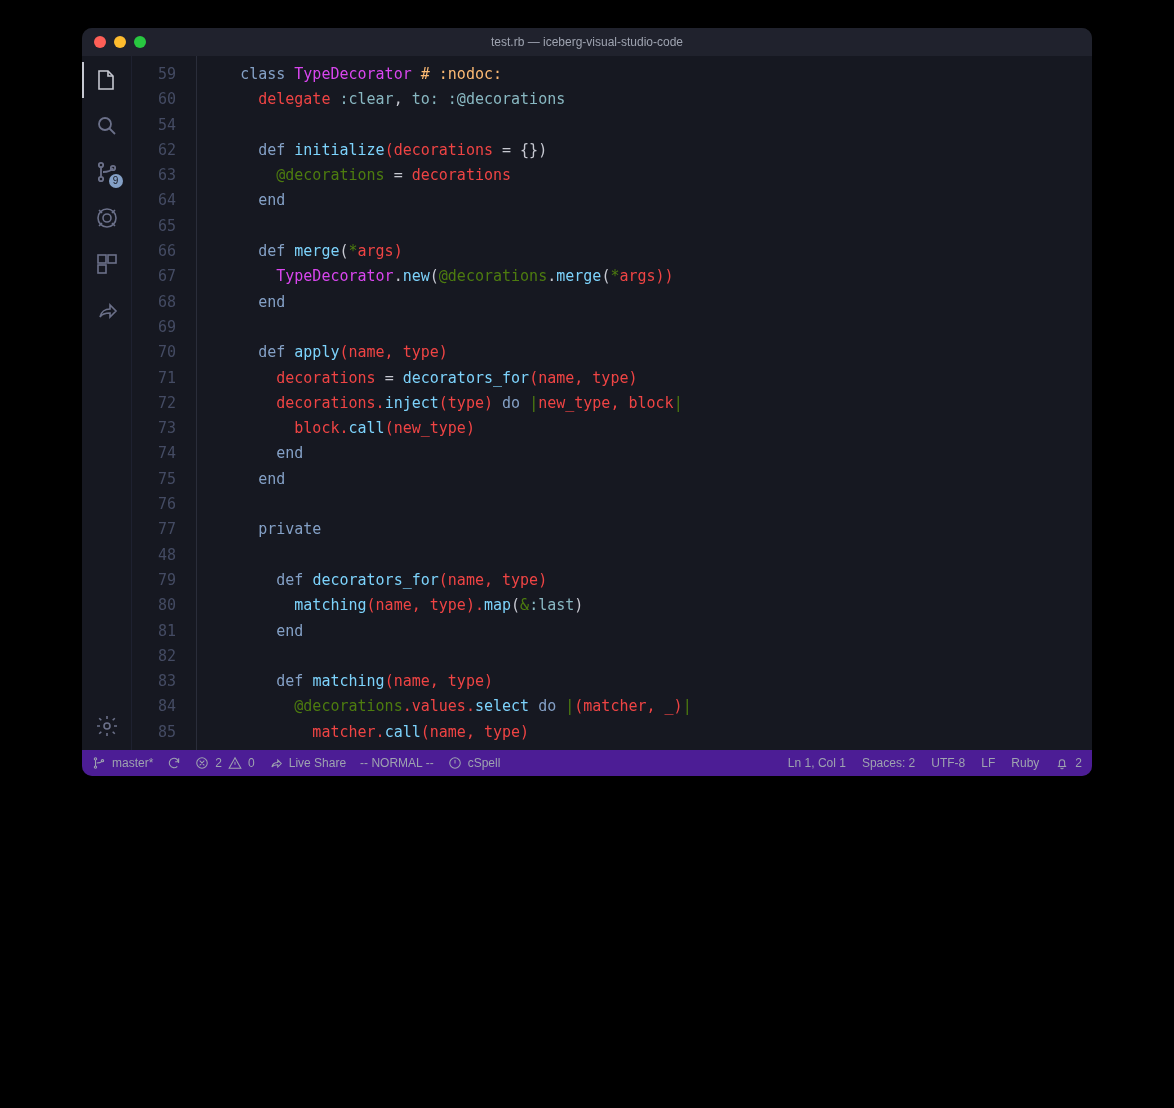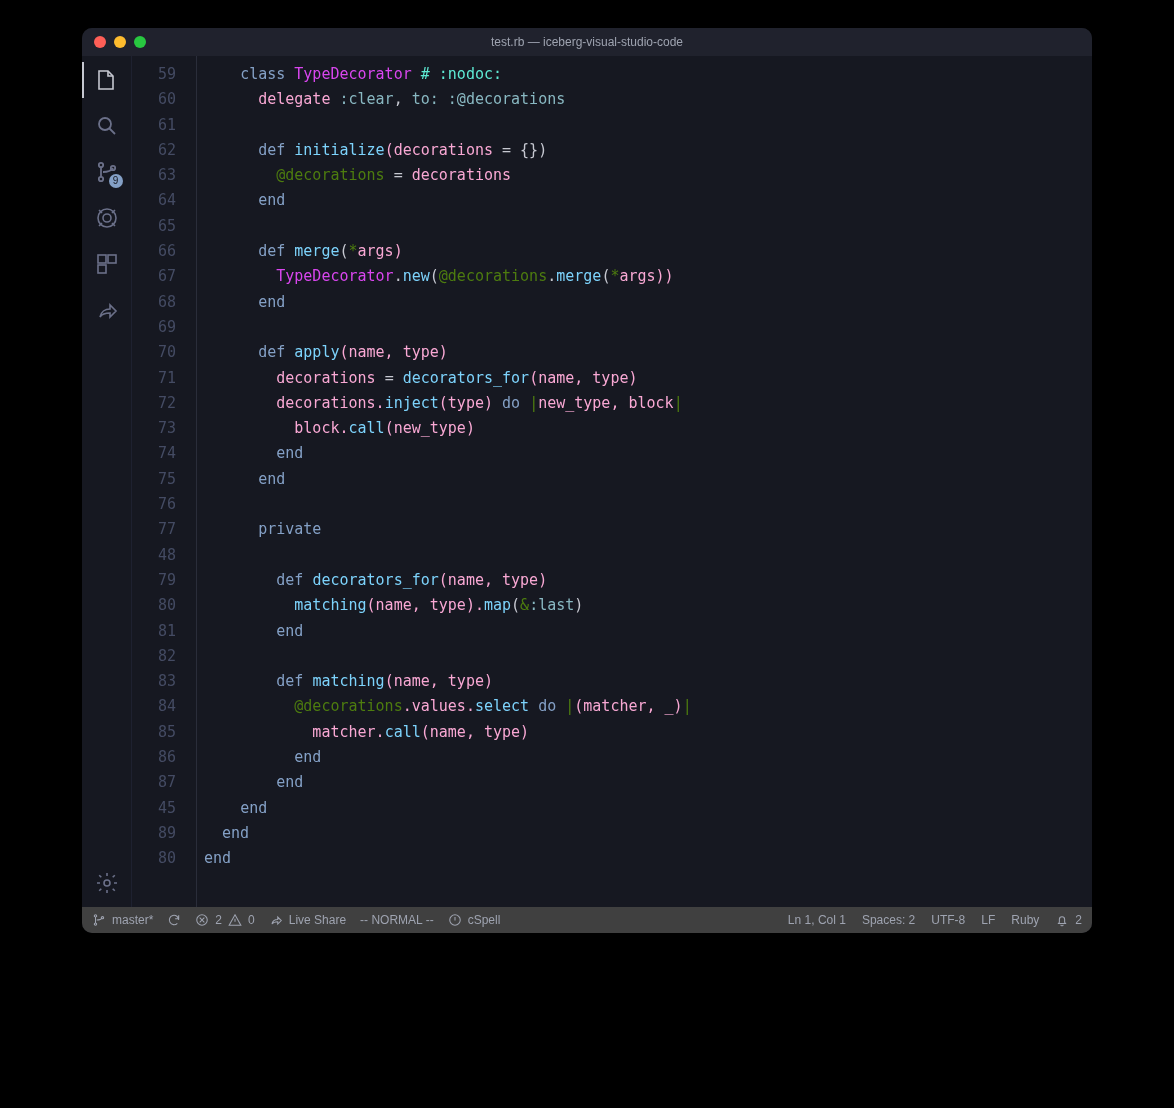--- a/index.html
+++ b/index.html
@@ -9,21 +9,21 @@
     height: 1108px;
     font-family: ui-monospace, "SF Mono", Menlo, Consolas, monospace;
     overflow: hidden;
     display: flex;
     align-items: flex-start;
     justify-content: center;
   }
   .window {
     margin-top: 28px;
     width: 1010px;
-    height: 905px;
+    height: 748px;
     background: #161821;
     border-radius: 10px;
     display: flex;
     flex-direction: column;
     overflow: hidden;
     box-shadow: 0 20px 60px rgba(0,0,0,.6);
     justify-content: flex-end;
   }
   
   .titlebar {
@@ -91,28 +91,28 @@
   .codewrap { position:relative; flex:1; padding-top:6px; }
   .codewrap::before{
     content:""; position:absolute; left:0; top:0; bottom:0; width:1px; background:#2a2d3a;
   }
   .code { white-space:pre; color:#c6c8d1; padding-left:8px; font-family:ui-monospace,"SF Mono",Menlo,monospace;}
   
   .kw  { color:#84a0c6; }   
   .fn  { color:#7dd3fc; }   
   .str, .sym { color:#89b8c2; } 
   .var { color:#4d7c0f; }   
-  .id  { color:#f9a8d4; }
-  .cm  { color:#5eead4; }   
+  .id  { color:#ef4444; }
+  .cm  { color:#fdba74; }   
   .pn  { color:#c6c8d1; }
   .const { color:#d946ef; }
 
   
   .statusbar {
-    height:26px; background:#404040; color:#9ea3b0;
+    height:26px; background:#4c1d95; color:#9ea3b0;
     display:flex; align-items:center; font-family:-apple-system,sans-serif;
     font-size:12px; padding:0 10px; gap:14px;
   }
   .statusbar .grp { display:flex; align-items:center; gap:6px; cursor:pointer; }
   .statusbar svg { width:14px; height:14px; }
   .statusbar .right { margin-left:auto; display:flex; gap:16px; align-items:center;padding-left:8px;}
 </style>
 </head>
 <body>
 
@@ -178,21 +178,21 @@
           </svg>
       </div>
     </div>
 
     <div class="editorcol">
 
       <div class="editor">
         <div class="gutter" id="gutter">
             <div>59</div>
             <div>60</div>
-            <div>61</div>
+            <div>54</div>
             <div>62</div>
             <div>63</div>
             <div>64</div>
             <div>65</div>
             <div>66</div>
             <div>67</div>
             <div>68</div>
             <div>69</div>
             <div>70</div>
             <div>71</div>

